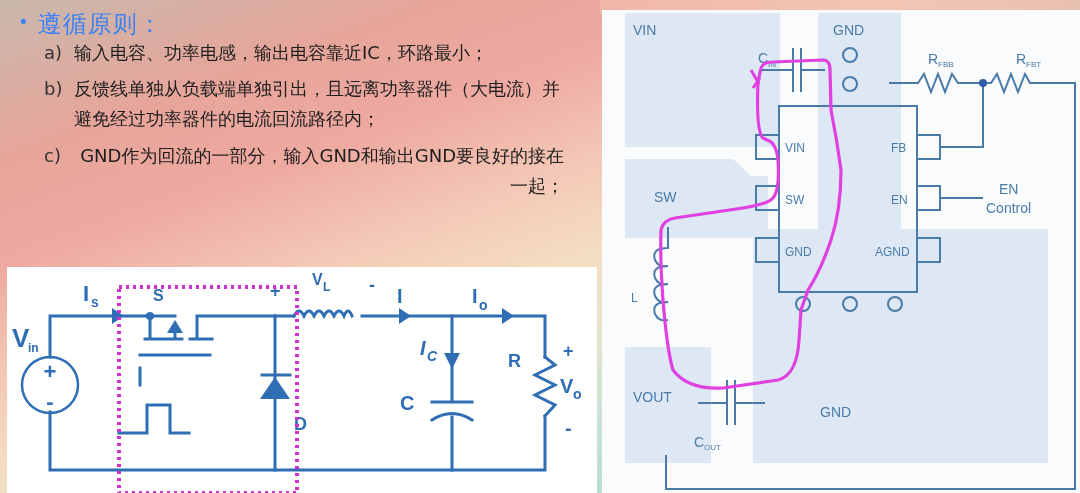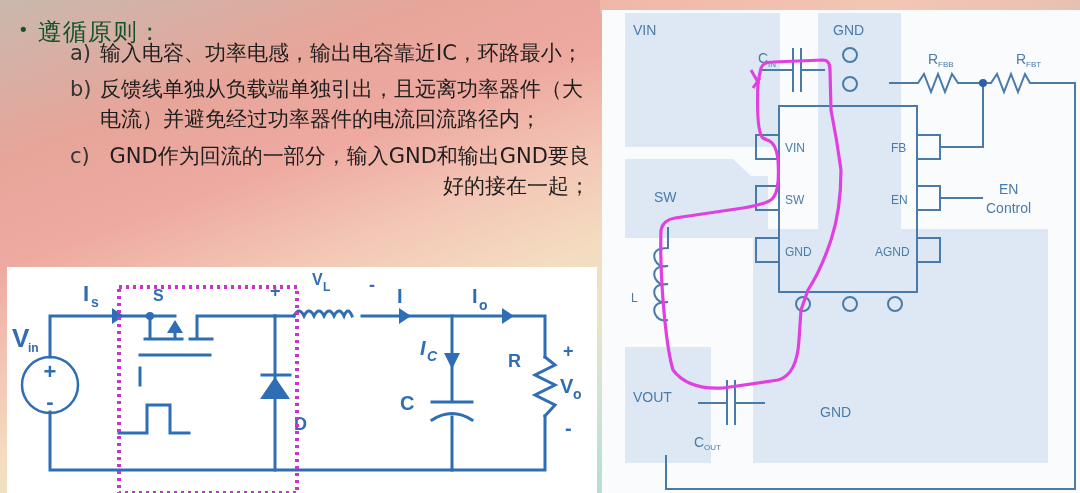--- a/index.html
+++ b/index.html
@@ -8,25 +8,25 @@
       font-family: "DejaVu Sans", sans-serif;
       background:
         linear-gradient(160deg, #c9b8ad 0%, #e7a59a 18%, #eea9a0 30%, #f3c7b6 42%, #f4dcc0 52%, #e9e4c8 60%, #cfe3d6 70%, #b8ddd2 80%, #cfe6e0 100%);
     }
     .bg-top {
       position: absolute; left: 600px; top: 0; width: 480px; height: 14px;
       background: linear-gradient(90deg, #f0b7a8, #f3c6b4 60%, #e8c0b2);
     }
     .slide-text { position: absolute; left: 0; top: 0; width: 600px; height: 260px; }
     .heading {
-      position: absolute; left: 18px; top: 16px; font-size: 24px; color: #14532d;
+      position: absolute; left: 18px; top: 8px; font-size: 24px; color: #3b82f6;
       letter-spacing: 1px;
     }
     .heading .bullet { display: inline-block; margin-right: 8px; font-size: 18px; vertical-align: 4px; }
-    .item { position: absolute; left: 70px; font-size: 21px; color: #1e1e1e; line-height: 30px; width: 540px; }
+    .item { position: absolute; left: 44px; font-size: 18px; color: #1e1e1e; line-height: 30px; width: 540px; }
     .item .mark { display: inline-block; width: 30px; color: #333; }
     .item .cont { display: inline-block; vertical-align: top; width: 500px; }
 
     .panel-left {
       position: absolute; left: 7px; top: 267px; width: 590px; height: 226px; background: #ffffff;
     }
     .panel-right {
       position: absolute; left: 602px; top: 10px; width: 470px; height: 483px; background: #f9fbfd; padding-left: 11px;
     }
     svg text { font-family: "Liberation Sans", sans-serif; }

